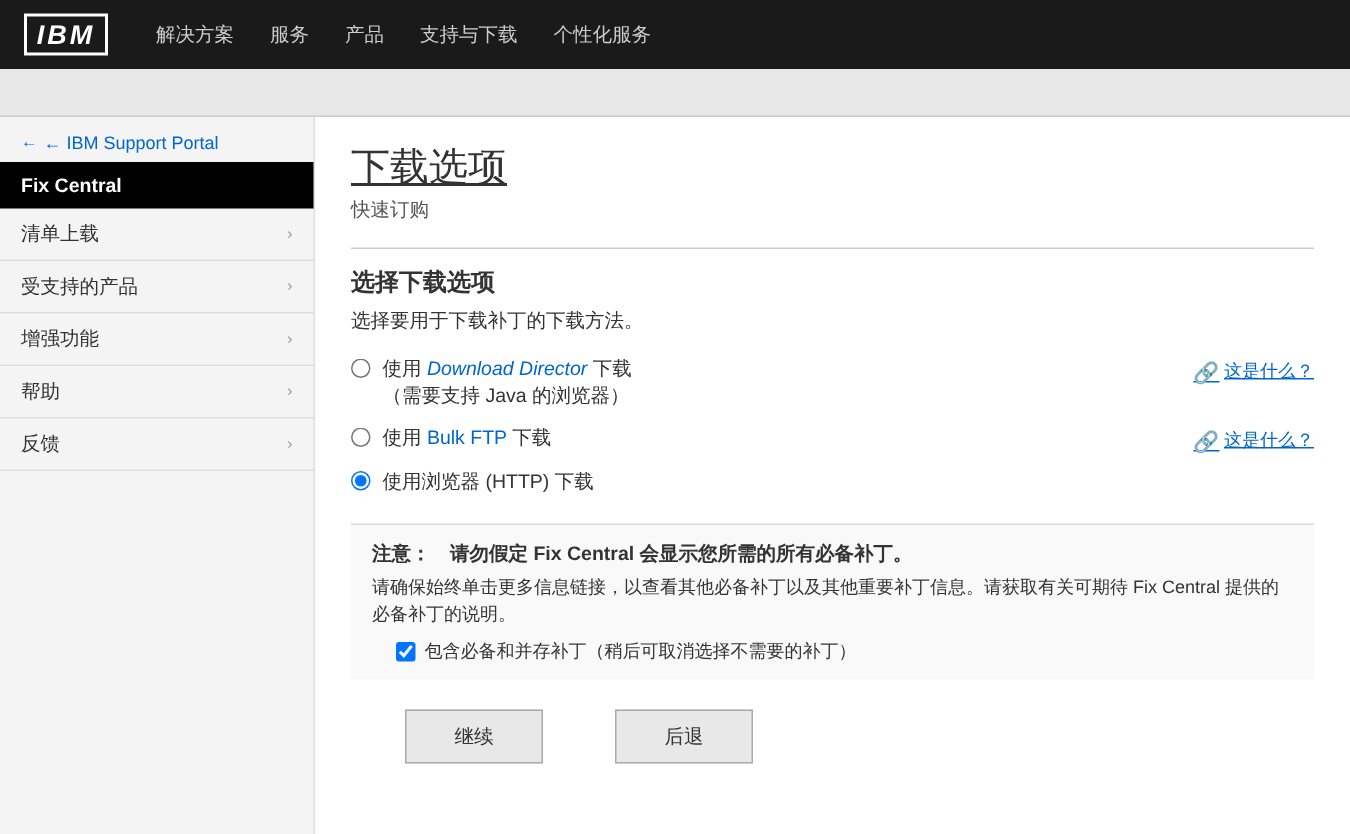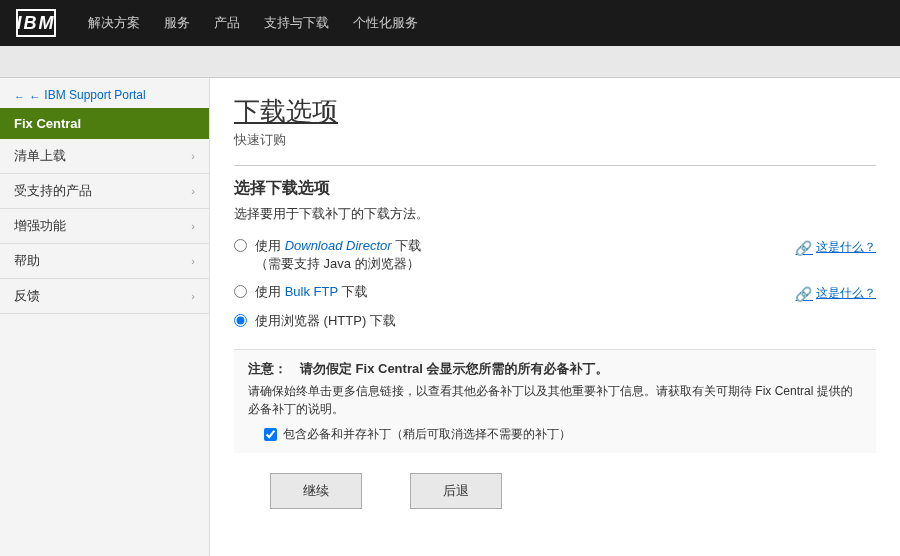--- a/index.html
+++ b/index.html
@@ -12,21 +12,21 @@
       display: flex;
       align-items: center;
       padding: 0 16px;
     }
     .ibm-logo {
       display: flex;
       align-items: center;
       margin-right: 32px;
     }
     .ibm-logo-box {
-      width: 40px;
+      width: 56px;
       height: 28px;
       background: #1a1a1a;
       border: 2px solid #fff;
       display: flex;
       align-items: center;
       justify-content: center;
       text-align: center;
     }
     .ibm-logo-text {
       color: #fff;
@@ -79,21 +79,21 @@
       color: #0066cc;
       font-size: 11px;
     }
     .sidebar-back-text {
       color: #0066cc;
       font-size: 12px;
       cursor: pointer;
       text-decoration: none;
     }
     .sidebar-fix-central {
-      background: #4d7c0f;
+      background: #000000;
       color: #fff;
       padding: 8px 14px;
       font-size: 13px;
       font-weight: bold;
     }
     .sidebar-item {
       display: flex;
       align-items: center;
       justify-content: space-between;
       padding: 8px 14px;

